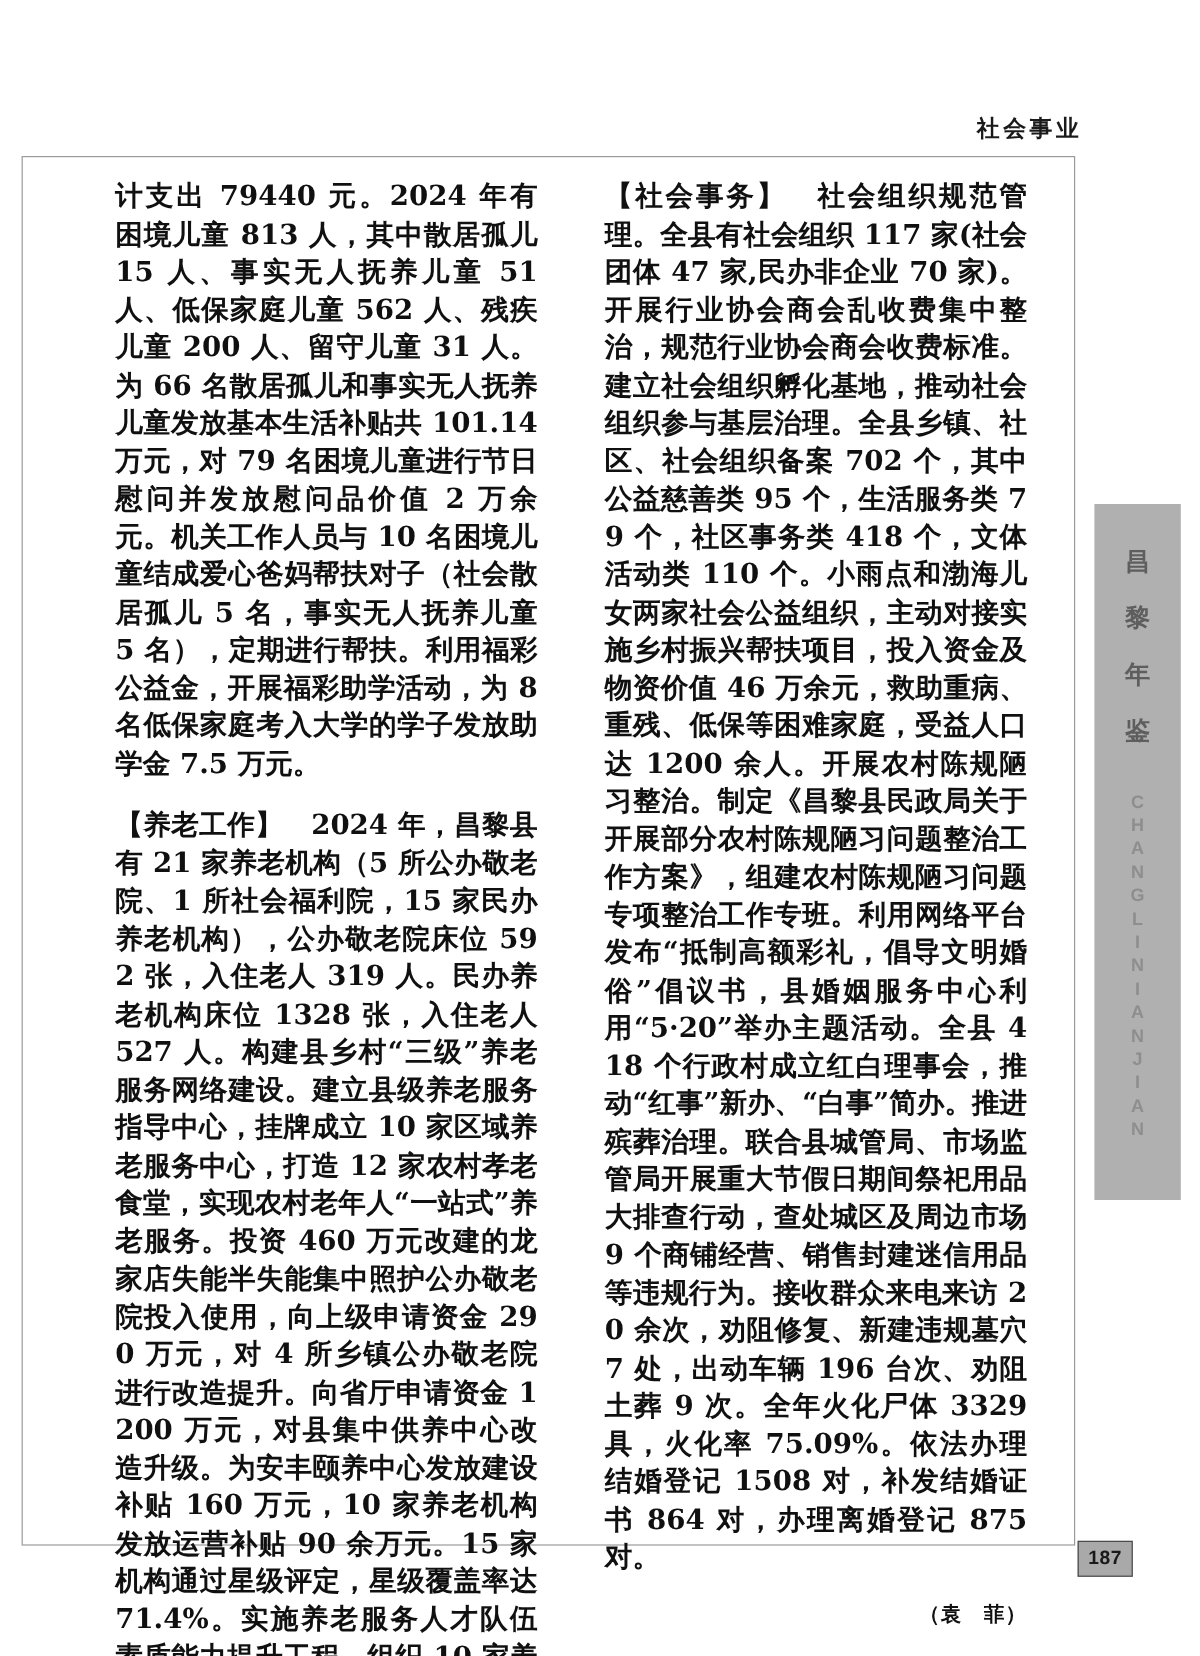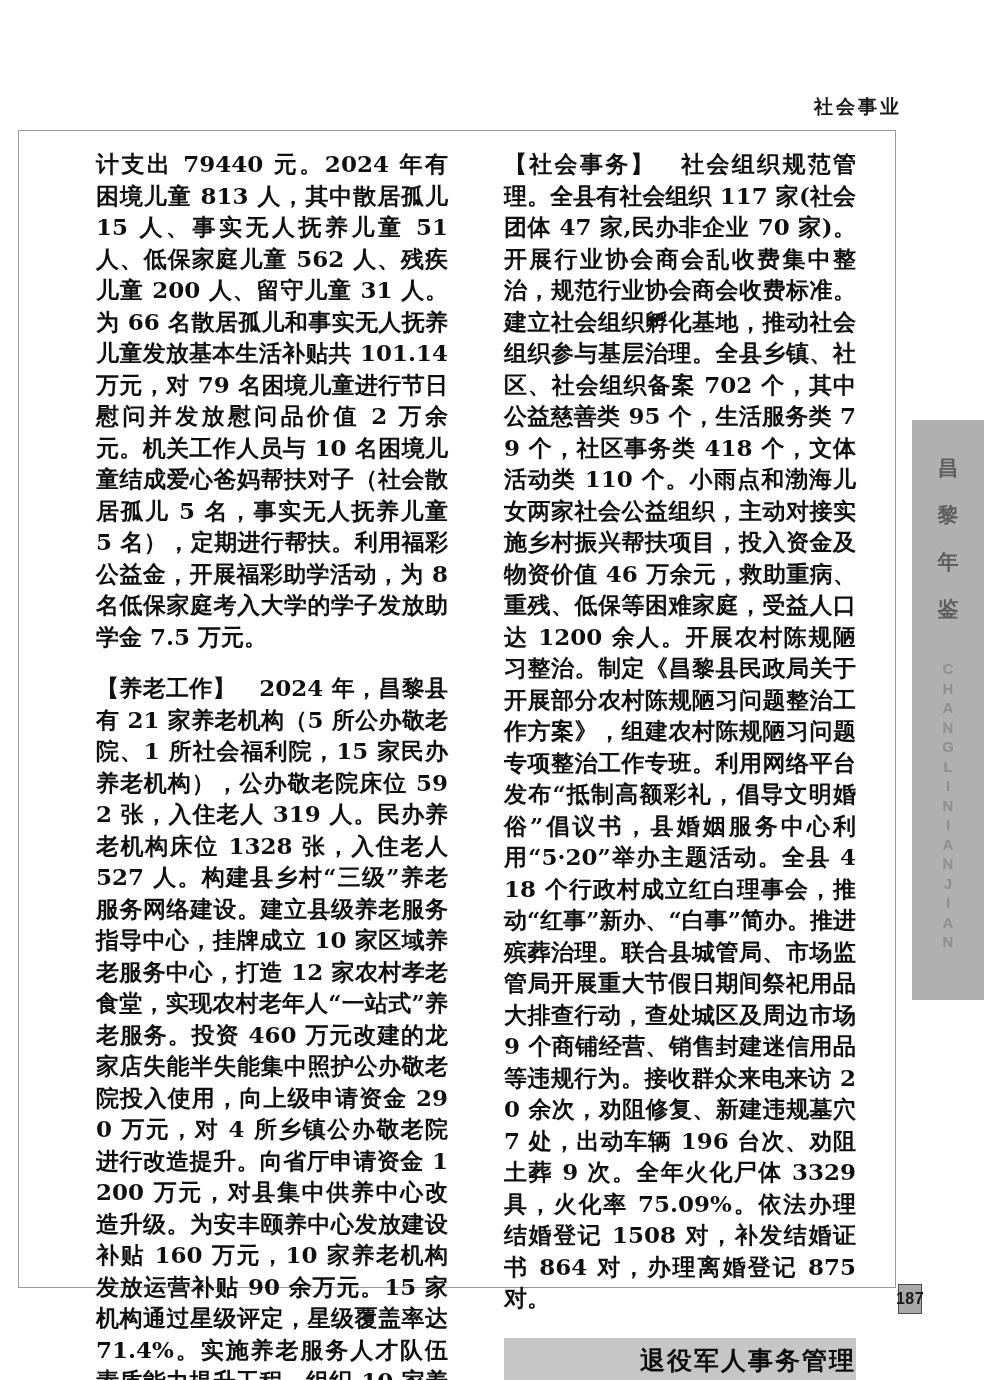--- a/index.html
+++ b/index.html
@@ -68,21 +68,21 @@
     font-weight:bold;
     font-size:15px;
     letter-spacing:2.5px;
     color:#8e8e8e;
   }
 
   
   .folio{
     position:absolute;
     left:898px; top:1284px;
-    width:24px; height:30px;
+    width:46px; height:30px;
     background:#a9a9a9;
     border:1.5px solid #4a4a4a;
     box-sizing:border-box;
     font-family:"Liberation Sans", sans-serif;
     font-weight:bold;
     font-size:16px;
     color:#1a1a1a;
     display:flex;align-items:center;justify-content:center;
     letter-spacing:0.5px;
   }
@@ -151,20 +151,21 @@
 
   <div class="cols">
 
     <div class="col col-left">
       <p class="para">计支出 79440 元。2024 年有困境儿童 813 人，其中散居孤儿 15 人、事实无人抚养儿童 51 人、低保家庭儿童 562 人、残疾儿童 200 人、留守儿童 31 人。为 66 名散居孤儿和事实无人抚养儿童发放基本生活补贴共 101.14 万元，对 79 名困境儿童进行节日慰问并发放慰问品价值 2 万余元。机关工作人员与 10 名困境儿童结成爱心爸妈帮扶对子（社会散居孤儿 5 名，事实无人抚养儿童 5 名），定期进行帮扶。利用福彩公益金，开展福彩助学活动，为 8 名低保家庭考入大学的学子发放助学金 7.5 万元。</p>
       <p class="para">【养老工作】　2024 年，昌黎县有 21 家养老机构（5 所公办敬老院、1 所社会福利院，15 家民办养老机构），公办敬老院床位 592 张，入住老人 319 人。民办养老机构床位 1328 张，入住老人 527 人。构建县乡村“三级”养老服务网络建设。建立县级养老服务指导中心，挂牌成立 10 家区域养老服务中心，打造 12 家农村孝老食堂，实现农村老年人“一站式”养老服务。投资 460 万元改建的龙家店失能半失能集中照护公办敬老院投入使用，向上级申请资金 290 万元，对 4 所乡镇公办敬老院进行改造提升。向省厅申请资金 1200 万元，对县集中供养中心改造升级。为安丰颐养中心发放建设补贴 160 万元，10 家养老机构发放运营补贴 90 余万元。15 家机构通过星级评定，星级覆盖率达 71.4%。实施养老服务人才队伍素质能力提升工程，组织 10 家养老机构 40 名养老服务人员参加全市统一的养老护理员考评取证培训；通过开展“岗位大练兵”等活动，累计培训 900 人次。对接京津宣传“康养昌黎”品牌，开展宣传推介活动 19 场次，与京津地区民政部门签署养老服务战略合作协议 6 份。县集中供养中心接待 36 批次 510 名京籍老年人短期旅居康养体验。对接中国海航集团，共同寻求共建共享的合作模式。推动建立项目储备库，落地康养产业项目 4 个（汉风康养中心、北京康养黄金海岸贰号院、天津乐韵兴康养中心和天津大沽化工职工疗养院），旅游旺季接待京津来昌康养老人 1285 人。</p>
     </div>
 
     <div class="col col-right">
       <p class="para">【社会事务】　社会组织规范管理。全县有社会组织 117 家(社会团体 47 家,民办非企业 70 家)。开展行业协会商会乱收费集中整治，规范行业协会商会收费标准。建立社会组织孵化基地，推动社会组织参与基层治理。全县乡镇、社区、社会组织备案 702 个，其中公益慈善类 95 个，生活服务类 79 个，社区事务类 418 个，文体活动类 110 个。小雨点和渤海儿女两家社会公益组织，主动对接实施乡村振兴帮扶项目，投入资金及物资价值 46 万余元，救助重病、重残、低保等困难家庭，受益人口达 1200 余人。开展农村陈规陋习整治。制定《昌黎县民政局关于开展部分农村陈规陋习问题整治工作方案》，组建农村陈规陋习问题专项整治工作专班。利用网络平台发布“抵制高额彩礼，倡导文明婚俗”倡议书，县婚姻服务中心利用“5·20”举办主题活动。全县 418 个行政村成立红白理事会，推动“红事”新办、“白事”简办。推进殡葬治理。联合县城管局、市场监管局开展重大节假日期间祭祀用品大排查行动，查处城区及周边市场 9 个商铺经营、销售封建迷信用品等违规行为。接收群众来电来访 20 余次，劝阻修复、新建违规墓穴 7 处，出动车辆 196 台次、劝阻土葬 9 次。全年火化尸体 3329 具，火化率 75.09%。依法办理结婚登记 1508 对，补发结婚证书 864 对，办理离婚登记 875 对。</p>
+      <p class="byline">（袁　菲）</p>
 
       <div class="banner">
         <span class="txt">退役军人事务管理</span>
       </div>
 
       <p class="para">【概况】　县退役军人事务局紧紧围绕“让军人成为全社会尊崇的职业”的工作目标，做好安置就业、教育培训、拥军优属、优抚服务、权益维护、服务管理等工作，着力提升全县退役军人服务保障水平。</p>
     </div>
 
   </div>
 

